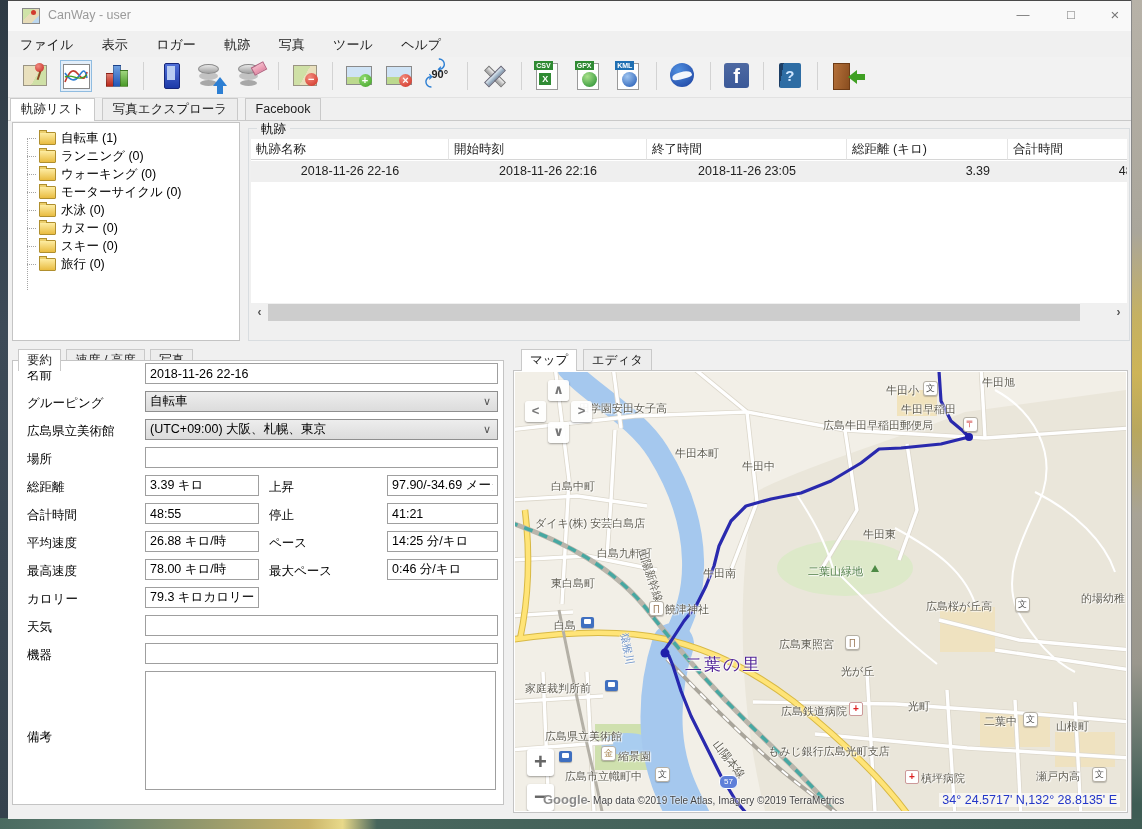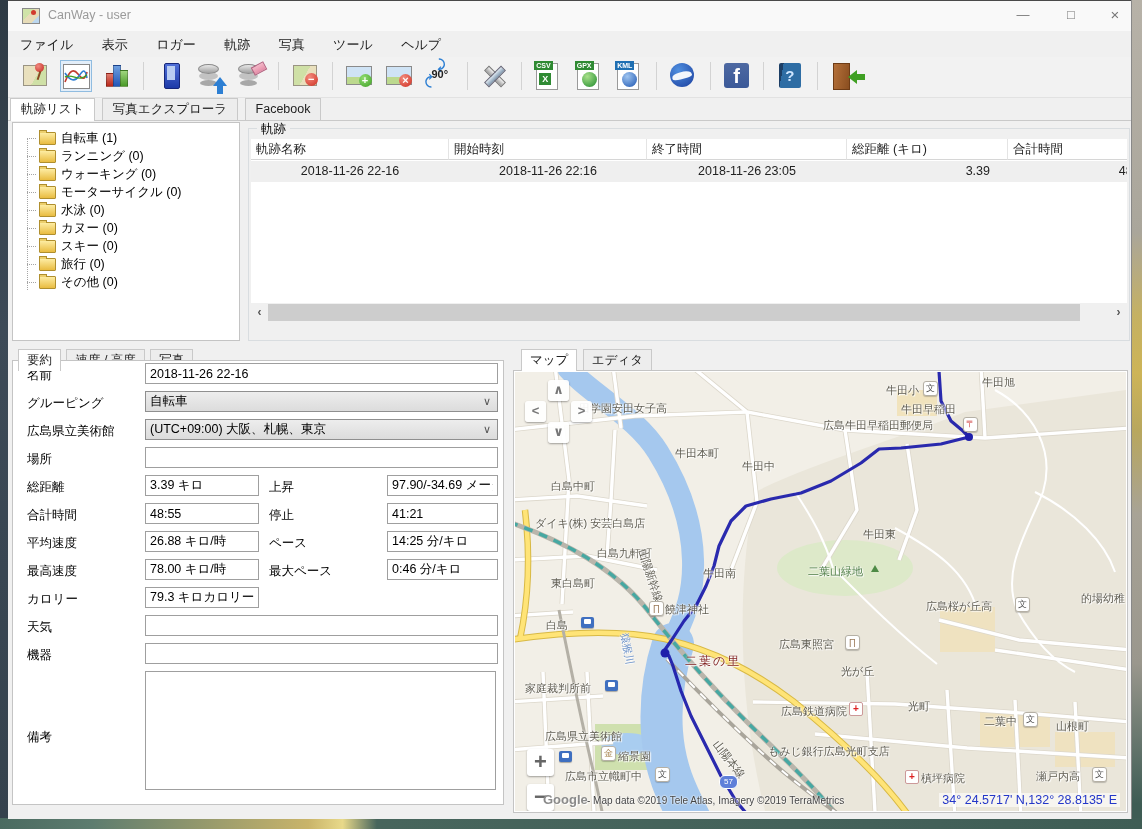--- a/index.html
+++ b/index.html
@@ -93,21 +93,21 @@
   .flabel{position:absolute;left:14px;font-size:12.5px;color:#000;}
   .flabel2{position:absolute;left:256px;font-size:12.5px;color:#000;}
   .txt{position:absolute;height:21px;border:1px solid #9f9f9f;background:#fff;font:12.5px "Liberation Sans","DejaVu Sans",sans-serif;padding:0 4px;box-sizing:border-box;color:#000;}
   .combo{position:absolute;height:21px;border:1px solid #8f8f8f;background:linear-gradient(#ededed,#dcdcdc);font-size:12.5px;line-height:19px;padding:0 4px;box-sizing:border-box;color:#000;}
   .combo .chev{position:absolute;right:6px;top:0;color:#555;font-size:11px;}
   .notes{position:absolute;border:1px solid #9f9f9f;background:#fff;}
   
   #map-panel{left:505px;top:369px;width:615px;height:443px;background:#fff;border:1px solid #c4c4c4;box-sizing:border-box;}
   #map-body{position:absolute;left:1px;top:1px;width:611px;height:439px;overflow:hidden;background:#f2efe7;}
   .mlabel{position:absolute;font-size:11px;color:#5f5c51;text-shadow:0 0 2px #fff,0 0 2px #fff,1px 1px 1px #fff;white-space:nowrap;}
-  .mlabel.big{font-size:12px;color:#7f1d1d;letter-spacing:2px;}
+  .mlabel.big{font-size:17px;color:#4c1d95;letter-spacing:2px;}
   .mlabel.green{color:#4e7d46;}
   .mlabel.water{color:#6e93c9;font-size:10.5px;}
   .rot52{transform:rotate(52deg);}
   .rot72{transform:rotate(72deg);}
   .rot78{transform:rotate(80deg);}
   .poi{position:absolute;width:13px;height:13px;background:#fff;border:1px solid #b5b0a5;border-radius:3px;font-size:9px;color:#555;text-align:center;line-height:13px;box-shadow:0 1px 1px rgba(0,0,0,.2);}
   .sta{position:absolute;width:13px;height:11px;background:#3f6fc0;border-radius:2px;box-shadow:0 1px 1px rgba(0,0,0,.3);}
   .sta i{position:absolute;left:3px;top:2px;width:7px;height:5px;background:#fff;border-radius:1px;}
   .cross{position:absolute;width:12px;height:12px;background:#fff;border:1px solid #c99;border-radius:2px;color:#d22;font-weight:bold;font-size:10px;line-height:11px;text-align:center;}
   .tree-ico{position:absolute;width:0;height:0;border:4px solid transparent;border-bottom:7px solid #4e8a46;}
@@ -240,25 +240,20 @@
         </div>
       <div class="titem">
           <span class="stub"></span>
           <span class="folder"></span>
           <span>スキー (0)</span>
         </div>
       <div class="titem">
           <span class="stub"></span>
           <span class="folder"></span>
           <span>旅行 (0)</span>
-        </div>
-      <div class="titem">
-          <span class="stub"></span>
-          <span class="folder"></span>
-          <span>その他 (0)</span>
         </div>
     </div>
   </div>
 
   <div id="trk-group" class="abs">
     <span id="trk-label" class="abs">軌跡</span>
     <div id="trk-table" class="abs">
       <div class="th" style="left:0;width:198px;">軌跡名称</div>
       <div class="th" style="left:198px;width:198px;">開始時刻</div>
       <div class="th" style="left:396px;width:200px;">終了時間</div>
@@ -449,21 +444,21 @@
       <span class="mlabel" style="left:160px;top:74px;">牛田本町</span>
       <span class="mlabel" style="left:227px;top:87px;">牛田中</span>
       <span class="mlabel" style="left:36px;top:107px;">白島中町</span>
       <span class="mlabel" style="left:20px;top:144px;">ダイキ(株) 安芸白島店</span>
       <span class="mlabel" style="left:82px;top:174px;">白島九軒町</span>
       <span class="mlabel" style="left:188px;top:194px;">牛田南</span>
       <span class="mlabel green" style="left:293px;top:192px;">二葉山緑地</span>
       <span class="mlabel" style="left:36px;top:204px;">東白島町</span>
       <span class="mlabel" style="left:150px;top:230px;">饒津神社</span>
       <span class="mlabel" style="left:566px;top:219px;">的場幼稚</span>
-      <span class="mlabel" style="left:31px;top:246px;">白島</span>
+      <span class="mlabel" style="left:39px;top:246px;">白島</span>
       <span class="mlabel" style="left:348px;top:155px;">牛田東</span>
       <span class="mlabel" style="left:411px;top:227px;">広島桜が丘高</span>
       <span class="mlabel" style="left:264px;top:265px;">広島東照宮</span>
       <span class="mlabel big" style="left:170px;top:281px;">二葉の里</span>
       <span class="mlabel" style="left:10px;top:309px;">家庭裁判所前</span>
       <span class="mlabel" style="left:266px;top:332px;">広島鉄道病院</span>
       <span class="mlabel" style="left:326px;top:292px;">光が丘</span>
       <span class="mlabel" style="left:393px;top:327px;">光町</span>
       <span class="mlabel" style="left:253px;top:372px;">もみじ銀行広島光町支店</span>
       <span class="mlabel" style="left:30px;top:357px;">広島県立美術館</span>

